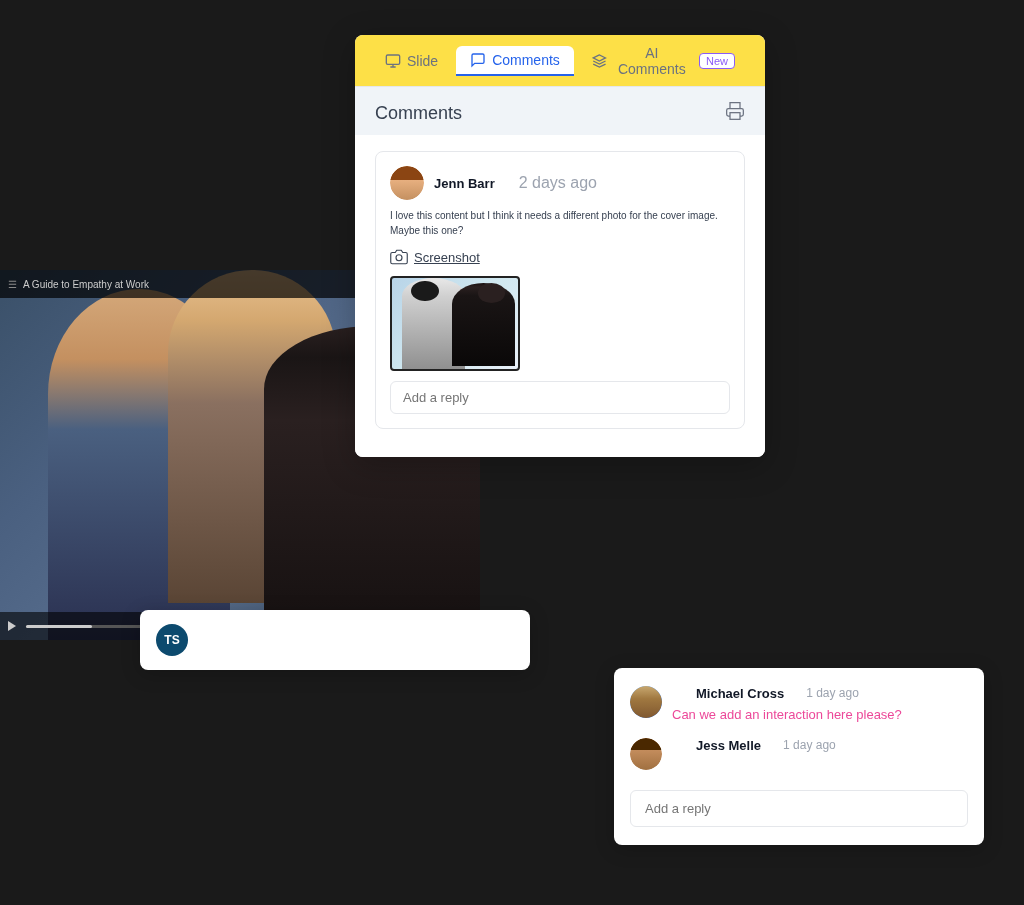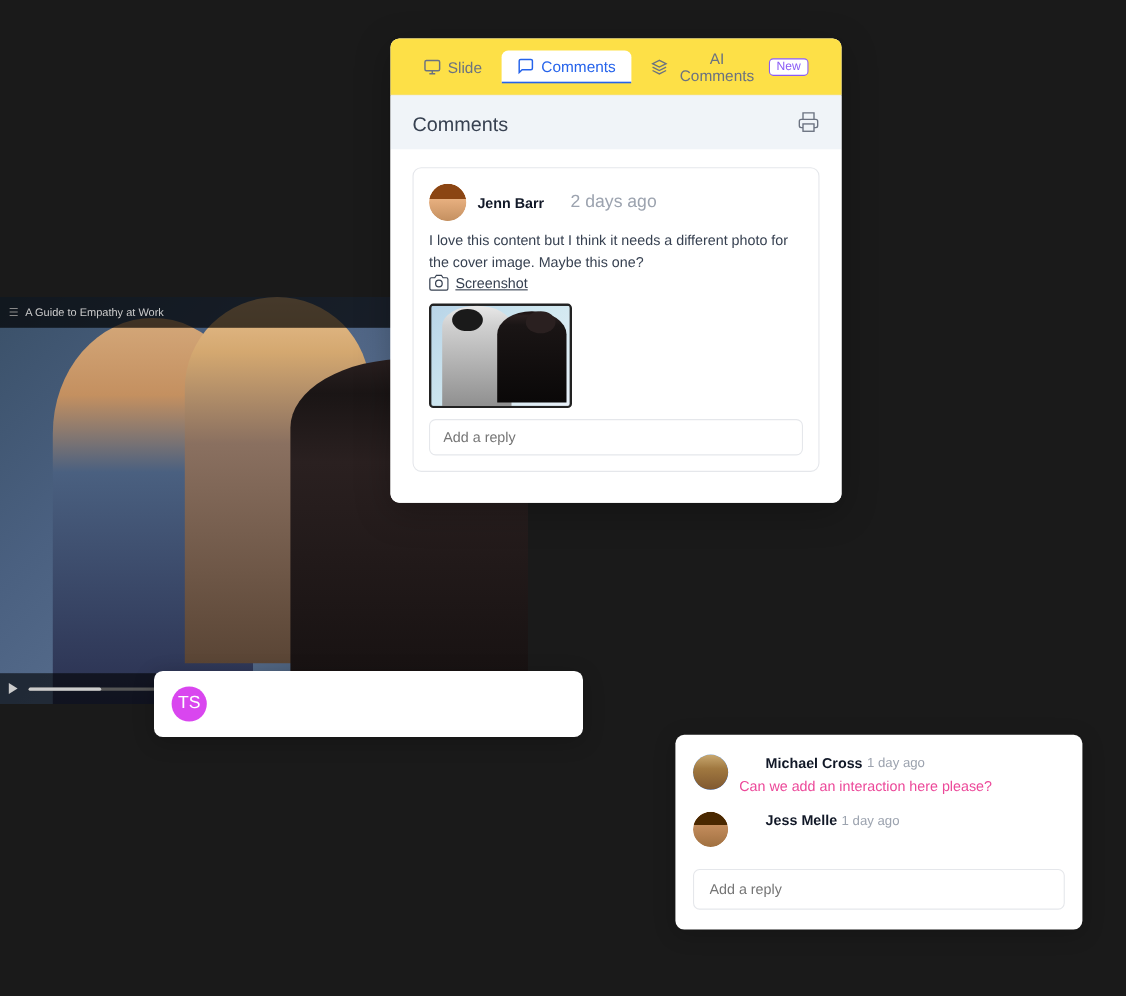--- a/index.html
+++ b/index.html
@@ -267,23 +267,24 @@
       font-size: 13px;
       color: #111827;
     }
 
     .comment-time {
       font-size: 16px;
       color: #9ca3af;
     }
 
     .comment-text {
-      font-size: 13px;
+      font-size: 10px;
       color: #374151;
       line-height: 1.5;
+      margin-bottom: 10px;
     }
 
     .screenshot-link {
       display: flex;
       align-items: center;
       gap: 6px;
       color: #374151;
       font-size: 13px;
       text-decoration: underline;
       cursor: pointer;
@@ -340,24 +341,24 @@
       padding: 14px 16px;
       display: flex;
       align-items: center;
       gap: 10px;
     }
 
     .avatar-ts {
       width: 32px;
       height: 32px;
       border-radius: 50%;
-      background: #d946ef;
+      background: #0c4a6e;
       color: #fff;
-      font-size: 16px;
-      font-weight: 400;
+      font-size: 12px;
+      font-weight: 700;
       display: flex;
       align-items: center;
       justify-content: center;
       flex-shrink: 0;
     }
 
     .input-field {
       flex: 1;
       border: none;
       outline: none;
@@ -383,22 +384,22 @@
       gap: 10px;
       margin-bottom: 14px;
     }
 
     .thread-comment-content {
       flex: 1;
     }
 
     .thread-comment-meta {
       display: flex;
-      align-items: center;
-      gap: 4px;
+      align-items: flex-start;
+      gap: 22px;
       margin-bottom: 4px;
       padding-left: 24px;
     }
 
     .avatar-michael {
       width: 32px;
       height: 32px;
       border-radius: 50%;
       background: linear-gradient(135deg, #93c5fd, #3b82f6);
       flex-shrink: 0;

